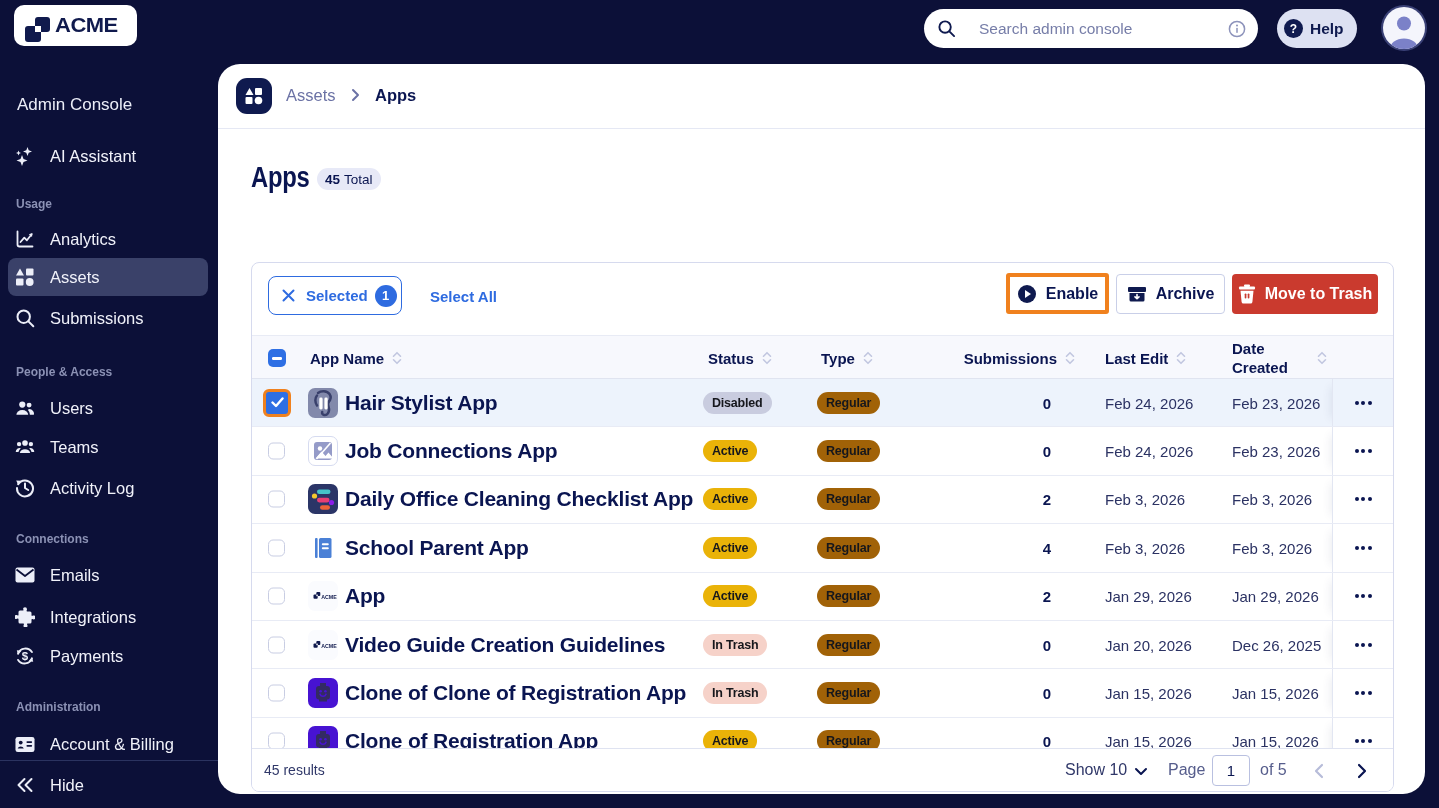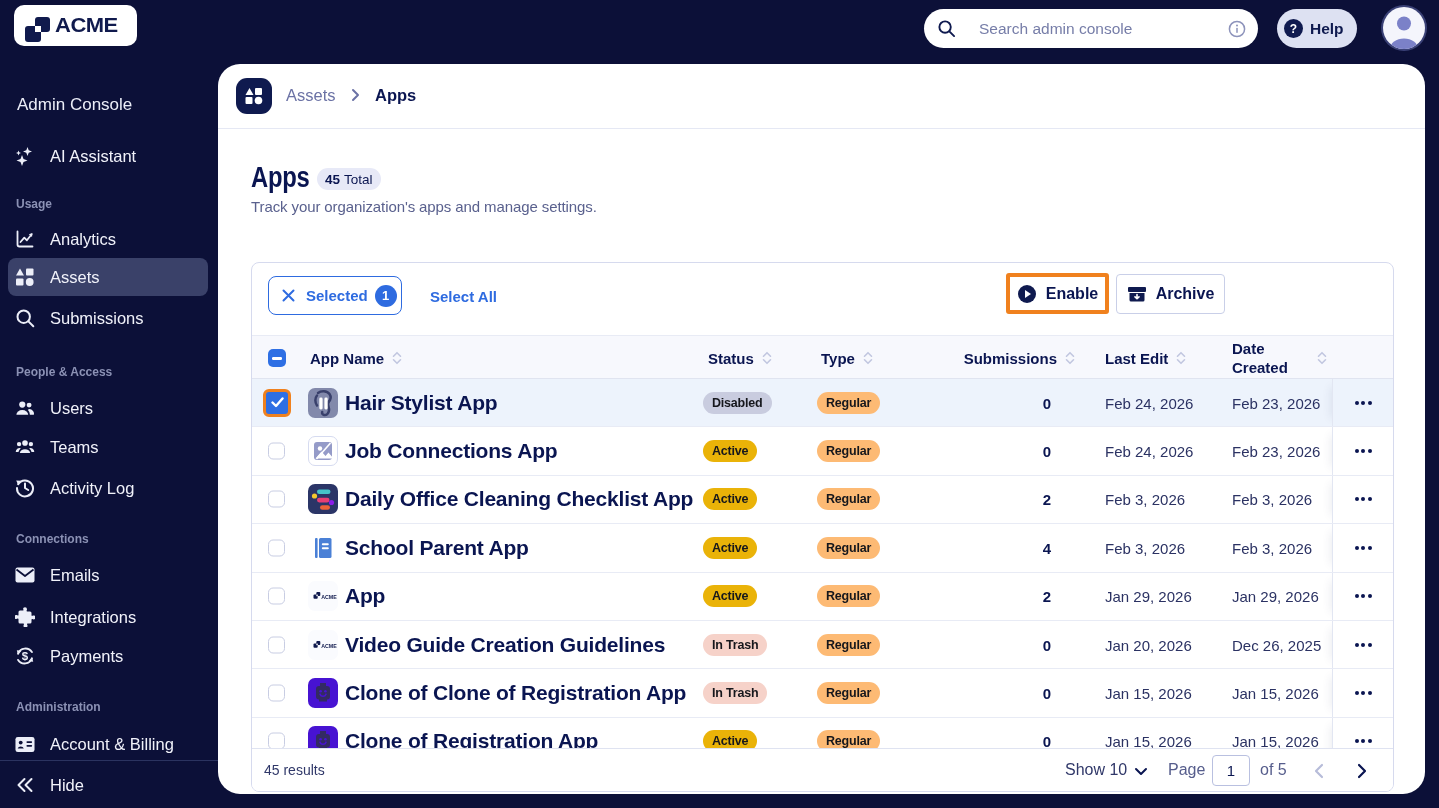--- a/index.html
+++ b/index.html
@@ -59,21 +59,21 @@
 .cell { position:absolute; top:50%; transform:translateY(-50%); }
 .cb { width:17px; height:17px; border:1.5px solid #c8cde3; border-radius:5px; background:#fff; }
 .cbh { width:18px; height:18px; border-radius:5px; background:#2e6fe4; display:flex; align-items:center; justify-content:center; }
 .cbann { width:28px; height:28px; border:3.5px solid #f0811e; border-radius:6px; background:#2e6fe4; display:flex; align-items:center; justify-content:center; }
 .appic { width:30px; height:30px; border-radius:7px; overflow:hidden; position:relative; }
 .nm { font-size:21px; letter-spacing:-0.2px; font-weight:bold; color:#0a1551; white-space:nowrap; }
 .pill { height:22px; border-radius:11px; padding:0 9px; display:inline-flex; align-items:center; font-size:12.5px; letter-spacing:-0.2px; font-weight:bold; color:#16171c; }
 .p-active { background:#eab308; }
 .p-disabled { background:#c9ccdf; }
 .p-trash { background:#f6d2c9; }
-.p-regular { background:#fdba74; }
+.p-regular { background:#a16207; }
 .num { font-size:15px; font-weight:bold; color:#0a1551; text-align:right; width:99px; }
 .dt { font-size:15px; color:#2b3263; white-space:nowrap; }
 .acell { position:absolute; top:0; left:1080px; width:61px; height:100%; border-left:1px solid #e2e6f2; display:flex; align-items:center; justify-content:center; box-shadow:-9px 0 10px -8px rgba(46,56,102,0.10); }
 .dots { display:flex; gap:2.5px; }
 .dots i { width:4px; height:4px; border-radius:50%; background:#0a1551; }
 
 
 .tfoot { position:absolute; left:0; bottom:0; width:1141px; height:43px; background:#fff; border-top:1px solid #dfe3f1; z-index:5; }
 .tfoot .res { position:absolute; left:12px; top:13px; font-size:14px; color:#303869; }
 .tfoot .show { position:absolute; left:813px; top:12px; font-size:16px; color:#303869; }
@@ -257,21 +257,20 @@
       </svg>
     </div>
     <span class="crumb-a">Assets</span>
     <svg class="crumb-sep" width="14" height="20" viewBox="0 0 14 20">
         <path d="M5 5l5 5-5 5" fill="none" stroke="#6b72a5" stroke-width="2" stroke-linecap="round" stroke-linejoin="round"></path>
       </svg>
     <span class="crumb-b">Apps</span>
   </div>
   <div class="h1">Apps</div>
   <div class="badge"><b>45</b> Total</div>
-  <div class="desc">Track your organization's apps and manage settings.</div>
 
   <div class="card">
     <div class="chip">
       <svg class="x" width="13" height="13" viewBox="0 0 13 13">
           <path d="M1.5 1.5l10 10M11.5 1.5l-10 10" stroke="#2e6be0" stroke-width="2" stroke-linecap="round"></path>
         </svg>
       <span class="t">Selected</span>
         <span class="cnt">1</span>
     </div>
     <span class="selectall">Select All</span>
@@ -288,20 +287,32 @@
     </div>
     <div class="btn btn-archive">
       <span class="bi">
           <svg width="20" height="20" viewBox="0 0 20 20" fill="#0f1a4f">
             <rect x="1" y="3" width="18" height="5" rx="1"></rect>
             <path d="M2.5 9h15v7a1.5 1.5 0 0 1-1.5 1.5H4A1.5 1.5 0 0 1 2.5 16z"></path>
             <path d="M10 10.5v4M8 12.8l2 1.9 2-1.9" fill="none" stroke="#fff" stroke-width="1.6" stroke-linecap="round" stroke-linejoin="round"></path>
           </svg>
         </span>
       Archive
+    </div>
+    <div class="btn btn-trash">
+      <span class="bi">
+          <svg width="18" height="20" viewBox="0 0 18 20" fill="#fff">
+            <rect x="1" y="2.5" width="16" height="3" rx="1"></rect>
+            <rect x="6" y="0.5" width="6" height="2.5" rx="1"></rect>
+            <path d="M2.5 6.8h13L14.4 18a1.8 1.8 0 0 1-1.8 1.6H5.4A1.8 1.8 0 0 1 3.6 18z"></path>
+            <rect x="6.7" y="9.5" width="1.7" height="5" rx="0.8" fill="#ca3a2e"></rect>
+            <rect x="9.7" y="9.5" width="1.7" height="5" rx="0.8" fill="#ca3a2e"></rect>
+          </svg>
+        </span>
+      Move to Trash
     </div>
 
     <div class="thead">
 <div style="position:absolute;left:16px;top:13px" class="cbh">
           <svg width="10" height="3" viewBox="0 0 10 3">
             <rect width="10" height="3" rx="1.2" fill="#fff"></rect>
           </svg>
         </div>
 <div class="th" style="left:58px;top:0;height:44px">App Name<span class="sorti">
             <svg width="10" height="16" viewBox="0 0 10 16">

